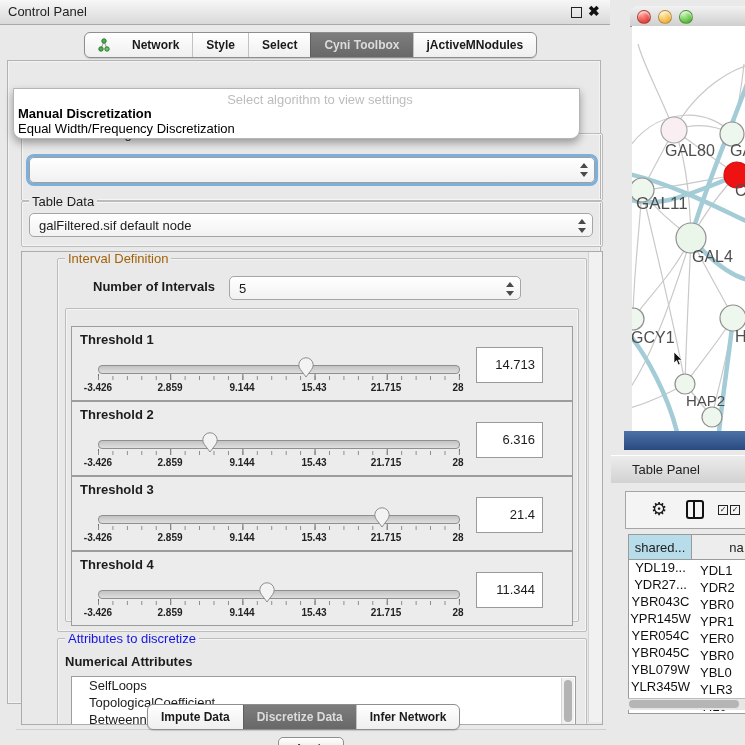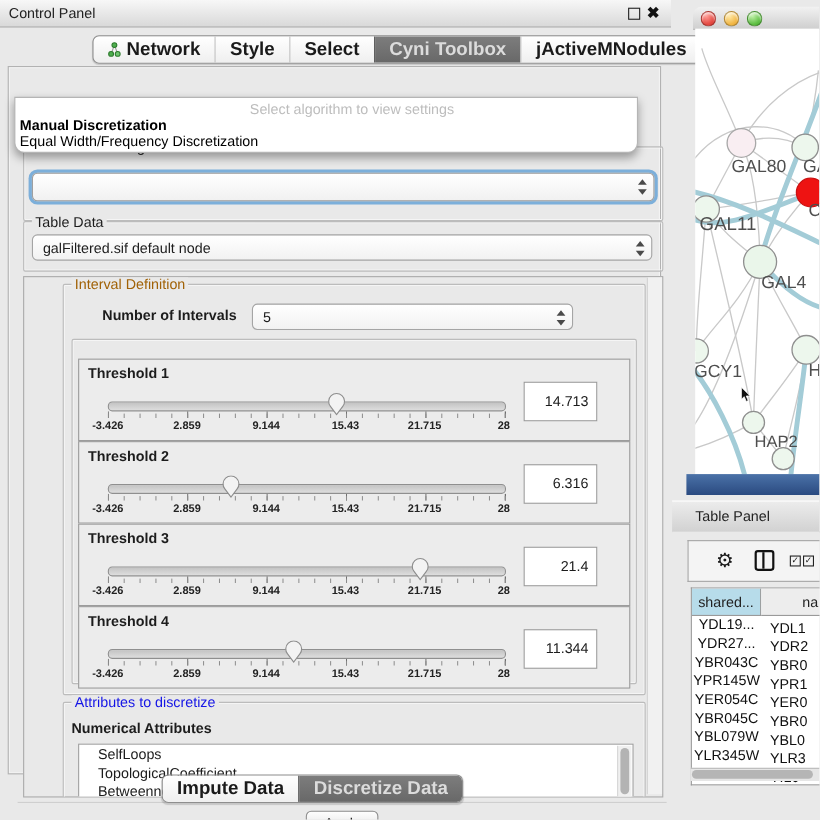--- a/index.html
+++ b/index.html
@@ -9,21 +9,21 @@
   
   #cp{left:0;top:0;width:610px;height:745px;background:#e9e9e9;}
   #cp-titlebar{left:0;top:0;width:610px;height:24px;
      background:linear-gradient(#f7f7f7,#d9d9d9);border-bottom:1px solid #a9a9a9;}
   #cp-title{left:8px;top:4px;font-size:13px;color:#222;}
   #float-ico{left:571px;top:7px;width:9px;height:9px;border:1.5px solid #222;background:transparent;}
   #close-ico{left:588px;top:3px;font-size:14px;font-weight:bold;color:#111;}
   
   .seg{display:flex;height:24px;border:1px solid #8e8e8e;border-radius:6px;overflow:hidden;
        background:linear-gradient(#ffffff,#efefef);box-shadow:0 1px 1px rgba(0,0,0,.15);}
-  .seg .s{display:flex;align-items:center;gap:5px;padding:0 13px;font-size:17px;font-weight:bold;
+  .seg .s{display:flex;align-items:center;gap:22px;padding:0 13px;font-size:12px;font-weight:bold;
           color:#1a1a1a;border-left:1px solid #c2c2c2;white-space:nowrap;}
   .seg .s:first-child{border-left:none;}
   .seg .s.sel{background:linear-gradient(#7d7d7d,#686868);color:#dcdcdc;border-left-color:#5f5f5f;}
   #top-tabs{left:84px;top:32px;}
   #bottom-tabs{left:147px;top:704px;}
   
   #outer-box{left:7px;top:60px;width:592px;height:642px;background:#e9e9e9;
      border:1px solid #b2b2b2;box-shadow:inset 0 0 0 1px #f3f3f3;}
   .group{border:1px solid #bcbcbc;box-shadow:inset 0 0 0 1px #f5f5f5;border-radius:2px;}
   .gtitle{position:absolute;font-size:13px;background:#e9e9e9;padding:0 3px;line-height:13px;}
@@ -275,20 +275,23 @@
     <div id="apply-line" class="abs"></div>
     <div id="apply-btn" class="abs">Apply</div>
   </div>
 
   <div id="bottom-tabs" class="abs seg">
       <div class="s">
         <span>Impute Data</span>
       </div>
       <div class="s sel">
         <span>Discretize Data</span>
+      </div>
+      <div class="s">
+        <span>Infer Network</span>
       </div>
     </div>
 </div>
 
 <div id="net-window" class="abs">
   <div id="net-titlebar" class="abs">
     <span id="tl-red" class="tl"></span>
     <span id="tl-yellow" class="tl"></span>
     <span id="tl-green" class="tl"></span>
   </div>

